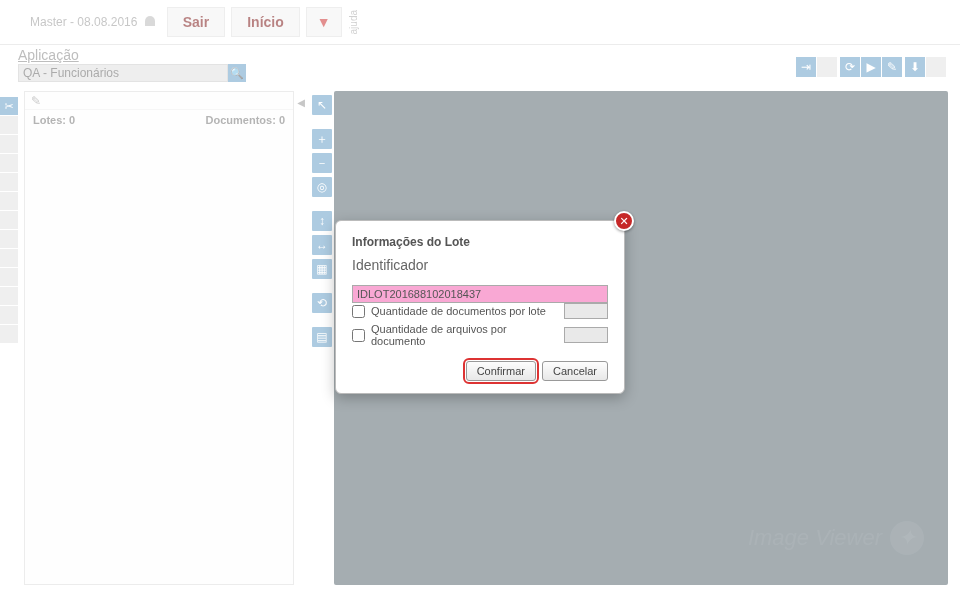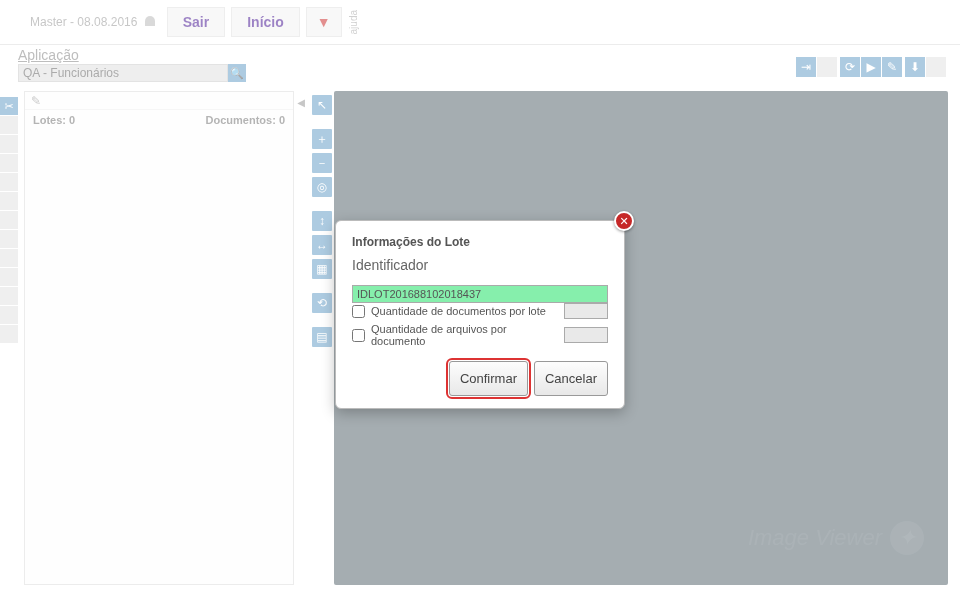--- a/index.html
+++ b/index.html
@@ -39,21 +39,21 @@
       position: relative;
     }
     .top-btn {
       display: inline-flex;
       align-items: center;
       justify-content: center;
       height: 30px;
       padding: 0 15px;
       margin-left: 6px;
       font-weight: bold;
-      color: #4c1d95;
+      color: #7f1d1d;
       background: #f2f2f2;
       border: 1px solid #e0e0e0;
       cursor: pointer;
       font-size: 14px;
     }
     .top-btn.caret {
       color: #c33;
       width: 36px;
       padding: 0;
     }
@@ -218,21 +218,21 @@
       font-size: 12px; color: #555; font-weight: bold;
       margin-bottom: 8px;
     }
     .modal .lbl {
       font-size: 14px; color: #666; display: block; margin-bottom: 12px;
     }
     .modal .id-input {
       width: 100%;
       height: 18px;
       border: 1px solid #aaa;
-      background: #86efac;
+      background: #f9a8d4;
       font-size: 11px;
       padding: 1px 4px;
       color: #555;
     }
     .modal .section-lbl {
       font-size: 12px; font-weight: bold; color: #555;
       margin: 12px 0 6px 0;
     }
     .modal .chk-row {
       display: flex; align-items: center; gap: 6px;
@@ -242,22 +242,22 @@
       margin-left: auto;
       width: 44px; height: 16px;
       border: 1px solid #aaa;
       background: #e9e9e9;
     }
     .modal .btnrow {
       display: flex; justify-content: flex-end; gap: 6px;
       margin-top: 14px;
     }
     .modal .btnrow button {
-      font-size: 13px;
-      padding: 9px 10px;
+      font-size: 11px;
+      padding: 3px 10px;
       border: 1px solid #999;
       background: linear-gradient(#fdfdfd,#e8e8e8);
       border-radius: 3px;
       cursor: pointer;
       color: #444;
     }
     .modal .btnrow button.primary {
       outline: 2px solid #d33;
       outline-offset: 1px;
     }

